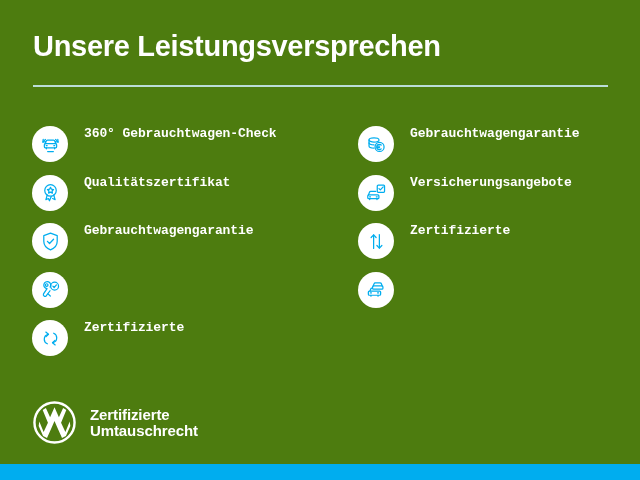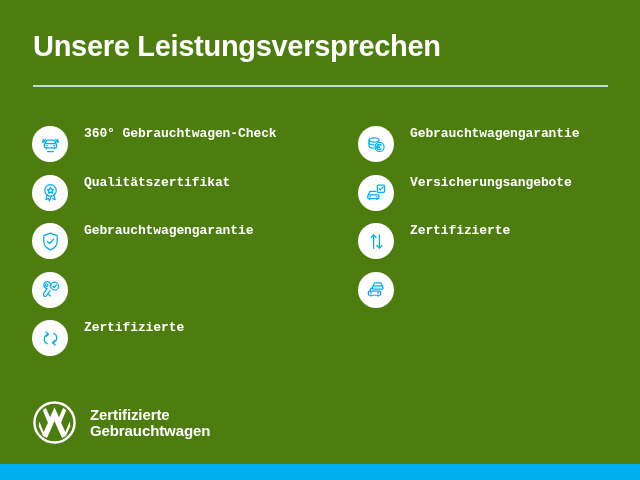--- a/index.html
+++ b/index.html
@@ -237,17 +237,17 @@
     </div>
   </div>
 
   <div class="footer">
     <svg class="vw-logo" viewBox="0 0 48 48">
       <circle cx="24" cy="24" r="21.4" fill="none" stroke="#ffffff" stroke-width="2.6"></circle>
       <path d="M24 7.6 L28.7 18.3 L33.2 8.6 L36.6 10.6 L31.0 24.2 L35.6 34.2 L40.2 23.0 L40.9 27.6 L36.2 38.4 L32.0 40.6 L27.0 29.2 L24 22.4 L21.0 29.2 L16.0 40.6 L11.8 38.4 L7.1 27.6 L7.8 23.0 L12.4 34.2 L17.0 24.2 L11.4 10.6 L14.8 8.6 L19.3 18.3 Z" fill="#ffffff"></path>
     </svg>
     <div class="footer-text">
       <span>Zertifizierte</span>
-      <span>Gebrauchtwagen</span>
+      <span>Umtauschrecht</span>
     </div>
   </div>
 
 </div>
 
 </body></html>

